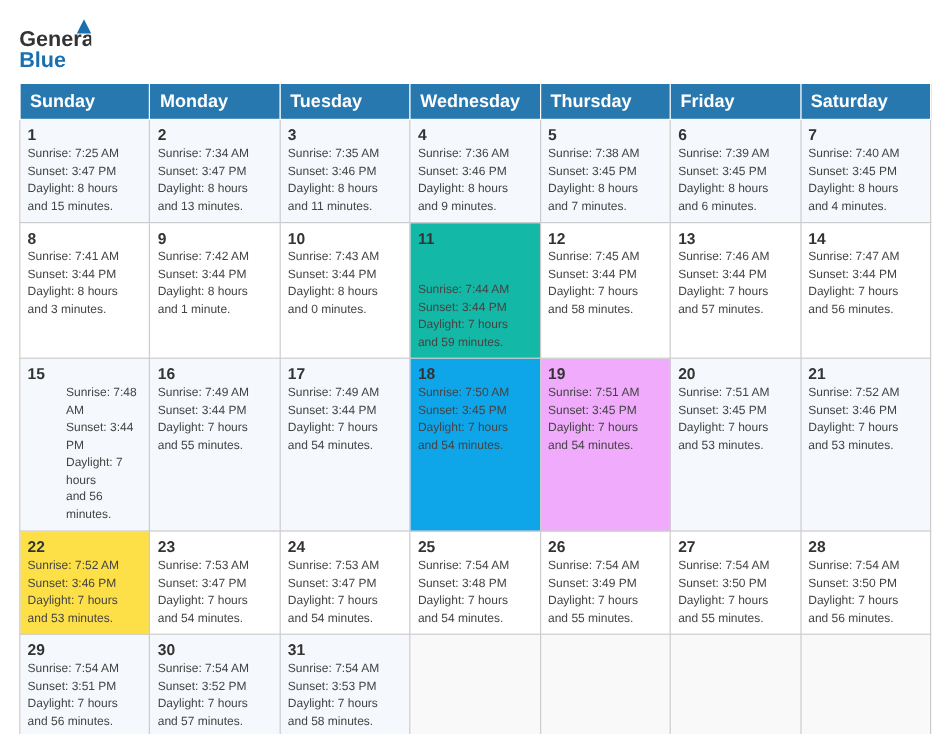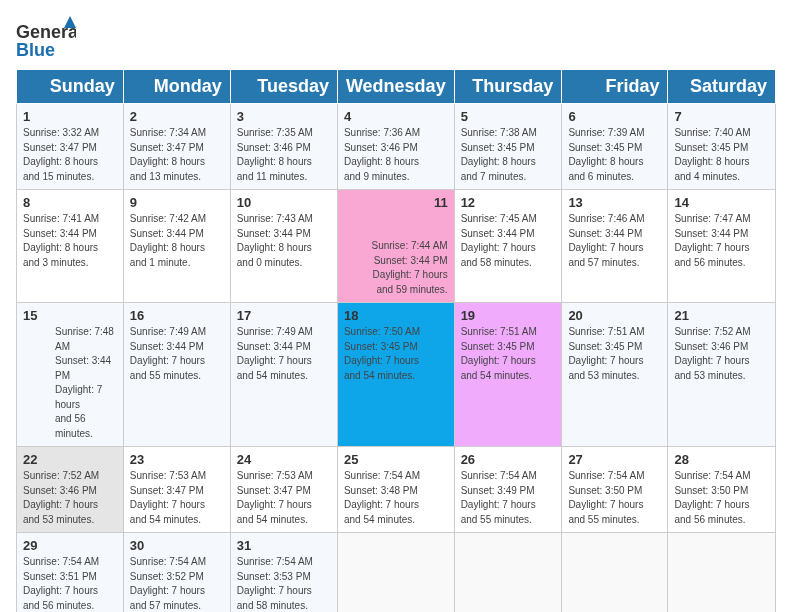--- a/index.html
+++ b/index.html
@@ -34,23 +34,23 @@
       color: #555;
     }
     .calendar-table {
       width: 100%;
       border-collapse: collapse;
       margin-top: 8px;
     }
     .calendar-table th {
       background-color: #2878b0;
       color: #fff;
-      text-align: right;
+      text-align: left;
       padding: 6px 8px;
-      font-size: 18px;
+      font-size: 15px;
       font-weight: bold;
       border: 1px solid #fff;
     }
     .calendar-table td {
       vertical-align: top;
       padding: 5px 6px;
       font-size: 10.5px;
       color: #333;
       border: 1px solid #ccc;
       width: calc(100% / 7);
@@ -107,21 +107,21 @@
         <th>Wednesday</th>
         <th>Thursday</th>
         <th>Friday</th>
         <th>Saturday</th>
       </tr>
   </thead>
   <tbody id="calendar-body">
   <tr>
         <td style="background: rgb(245, 248, 252);">
           <span class="day-number">1</span>
-          <div class="day-info" style="white-space: pre-line;">Sunrise: 3:32 AM
+          <div class="day-info" style="white-space: pre-line;">Sunrise: 7:25 AM
 Sunset: 3:47 PM
 Daylight: 8 hours
 and 15 minutes.</div>
         </td>
         <td style="background: rgb(245, 248, 252);">
           <span class="day-number">2</span>
           <div class="day-info" style="white-space: pre-line;">Sunrise: 7:34 AM
 Sunset: 3:47 PM
 Daylight: 8 hours
 and 13 minutes.</div>
@@ -177,21 +177,21 @@
 Daylight: 8 hours
 and 1 minute.</div>
         </td>
         <td style="background: rgb(255, 255, 255);">
           <span class="day-number">10</span>
           <div class="day-info" style="white-space: pre-line;">Sunrise: 7:43 AM
 Sunset: 3:44 PM
 Daylight: 8 hours
 and 0 minutes.</div>
         </td>
-        <td style="background: #f9a8d4; text-align: right;">
+        <td style="background: #14b8a6;">
           <span class="day-number">11</span>
           <div class="day-info" style="white-space: pre-line; margin-top: 29px;">Sunrise: 7:44 AM
 Sunset: 3:44 PM
 Daylight: 7 hours
 and 59 minutes.</div>
         </td>
         <td style="background: rgb(255, 255, 255);">
           <span class="day-number">12</span>
           <div class="day-info" style="white-space: pre-line;">Sunrise: 7:45 AM
 Sunset: 3:44 PM
@@ -258,21 +258,21 @@
         </td>
         <td style="background: rgb(245, 248, 252);">
           <span class="day-number">21</span>
           <div class="day-info" style="white-space: pre-line;">Sunrise: 7:52 AM
 Sunset: 3:46 PM
 Daylight: 7 hours
 and 53 minutes.</div>
         </td>
       </tr>
       <tr>
-        <td style="background: #e5e5e5;">
+        <td style="background: #fde047;">
           <span class="day-number">22</span>
           <div class="day-info" style="white-space: pre-line;">Sunrise: 7:52 AM
 Sunset: 3:46 PM
 Daylight: 7 hours
 and 53 minutes.</div>
         </td>
         <td style="background: rgb(255, 255, 255);">
           <span class="day-number">23</span>
           <div class="day-info" style="white-space: pre-line;">Sunrise: 7:53 AM
 Sunset: 3:47 PM

